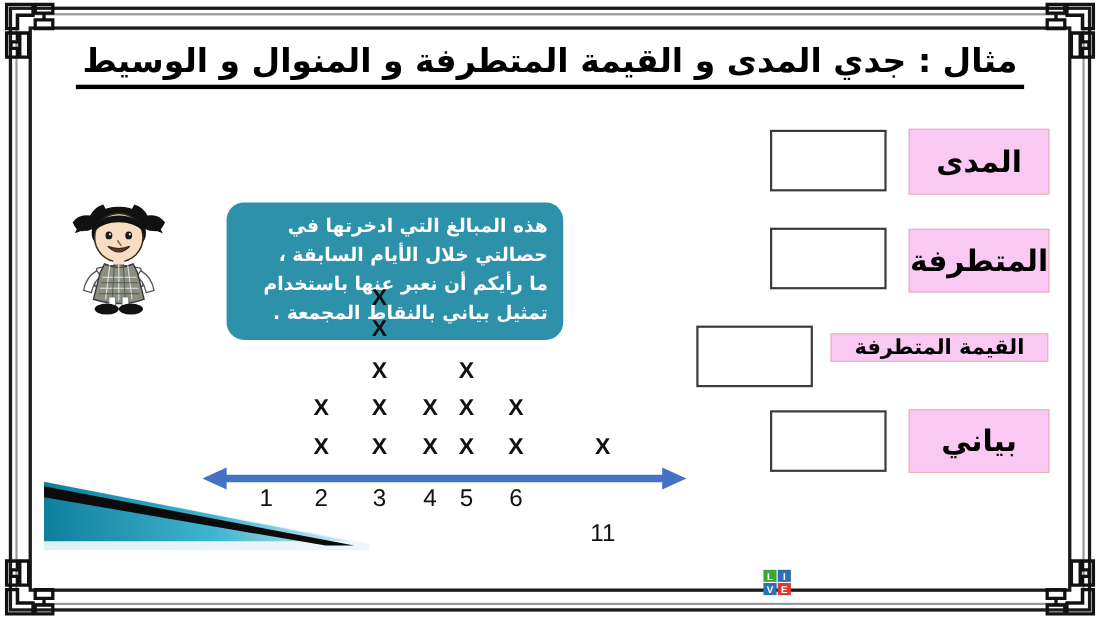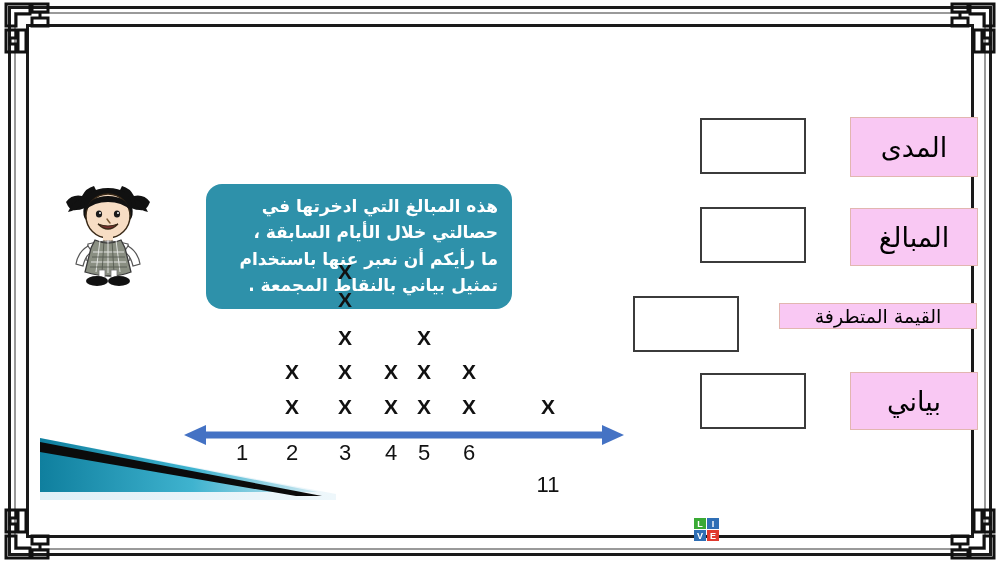--- a/index.html
+++ b/index.html
@@ -137,28 +137,27 @@
     box-sizing: border-box;
     background: #ffffff;
     border: 2px solid #3b3b3b;
   }
   .ans-label {
     position: absolute;
     box-sizing: border-box;
     background: #f9c8f3;
     border: 1px solid #e2b6b0;
     color: #000000;
-    font-weight: 400;
+    font-weight: 700;
     direction: rtl;
     text-align: center;
     display: flex;
     align-items: center;
     justify-content: center;
     line-height: 1;
-    margin-left: 24px;
   }
 
   
   .wedge { position: absolute; left: 36px; top: 428px; width: 300px; height: 72px; }
   .wedge svg { display: block; }
 
   
   .lw-logo {
     position: absolute;
     left: 694px; top: 518px;
@@ -207,20 +206,23 @@
                M4 30 h10 v8 h-6 v6 h6 v8 h-10 z M16 30 h8 v22 h-8 z" fill="none" stroke="#111" stroke-width="3"></path>
     </svg>
   </div>
   <div class="corner-key ck-br">
     <svg width="60" height="60" viewBox="0 0 60 60">
       <path d="M4 4 h24 v10 h-14 v12 h-10 z M30 4 h16 v8 h-8 v6 h8 v8 h-16 v-8 h8 v-6 h-8 z
                M4 30 h10 v8 h-6 v6 h6 v8 h-10 z M16 30 h8 v22 h-8 z" fill="none" stroke="#111" stroke-width="3"></path>
     </svg>
   </div>
 
+  <div class="title-wrap">
+    <span class="title-text">مثال : جدي المدى و القيمة المتطرفة و المنوال و الوسيط</span>
+  </div>
 
 
   <div class="girl">
     <svg width="120" height="112" viewBox="0 0 120 112">
 
       <path d="M18 26 q6 -8 16 -6 q4 -8 12 -10 l6 12 l-10 6 q-6 6 -14 6 q-6 2 -10 -8z" fill="#111"></path>
       <path d="M102 26 q-6 -8 -16 -6 q-4 -8 -12 -10 l-6 12 l10 6 q6 6 14 6 q6 2 10 -8z" fill="#111"></path>
       <path d="M34 22 q-10 4 -14 14 q8 -2 12 -6z" fill="#111"></path>
       <path d="M86 22 q10 4 14 14 q-8 -2 -12 -6z" fill="#111"></path>
 
@@ -320,21 +322,21 @@
       <polygon points="4,10 300,66 300,72 4,72" fill="url(#wg2)"></polygon>
       <polygon points="4,10 282,64 4,64" fill="url(#wg)"></polygon>
       <polygon points="4,14 286,68 260,68 4,24" fill="#0b0b0b"></polygon>
     </svg>
   </div>
 
   <div id="answers-layer">
       <div class="ans-box" contenteditable="true" style="left: 700px; top: 118px; width: 106px; height: 56px;"></div>
       <div class="ans-label" style="left: 826px; top: 117px; width: 128px; height: 60px; font-size: 27px; background: rgb(249, 200, 243);">المدى</div>
       <div class="ans-box" contenteditable="true" style="left: 700px; top: 207px; width: 106px; height: 56px;"></div>
-      <div class="ans-label" style="left: 826px; top: 208px; width: 128px; height: 58px; font-size: 27px; background: rgb(249, 200, 243);">المبالغ</div>
+      <div class="ans-label" style="left: 826px; top: 208px; width: 128px; height: 58px; font-size: 27px; background: rgb(249, 200, 243);">المتطرفة</div>
       <div class="ans-box" contenteditable="true" style="left: 633px; top: 296px; width: 106px; height: 56px;"></div>
       <div class="ans-label" style="left: 755px; top: 303px; width: 198px; height: 26px; font-size: 19px; background: rgb(249, 200, 243);">القيمة المتطرفة</div>
       <div class="ans-box" contenteditable="true" style="left: 700px; top: 373px; width: 106px; height: 56px;"></div>
       <div class="ans-label" style="left: 826px; top: 372px; width: 128px; height: 58px; font-size: 27px; background: rgb(249, 200, 243);">بياني</div>
     </div>
 
   <div class="lw-logo">
     <div class="lw-tiles" id="lw-tiles">
         <div class="lw-tile" style="background: rgb(58, 170, 53);">L</div>
         <div class="lw-tile" style="background: rgb(47, 111, 181);">I</div>

